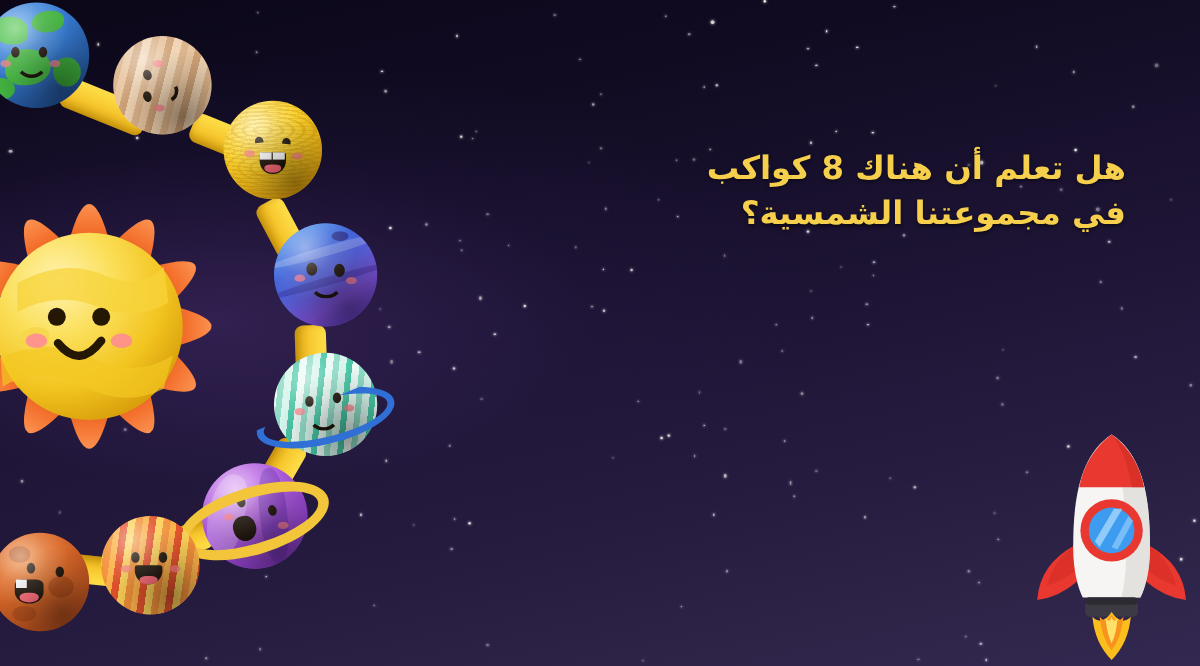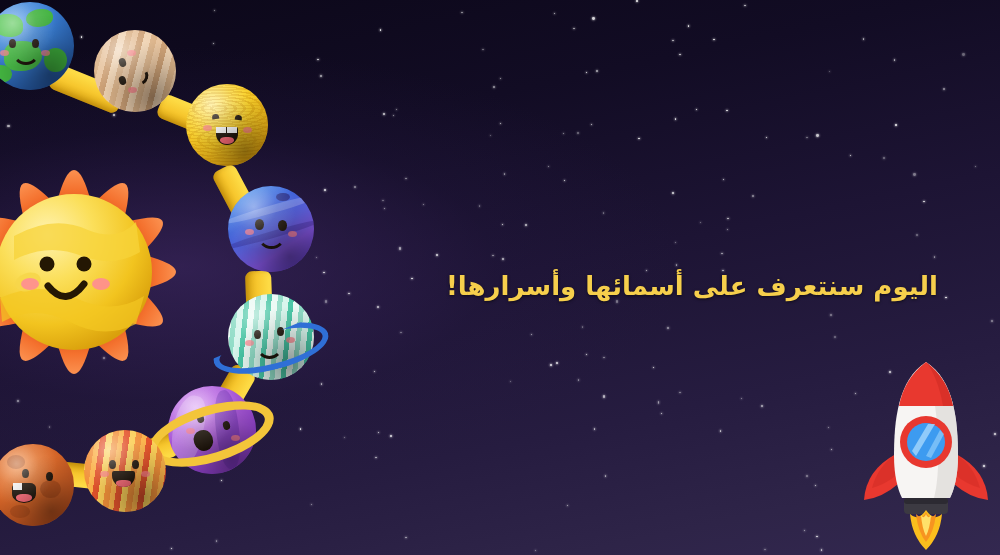--- a/index.html
+++ b/index.html
@@ -523,18 +523,19 @@
 
       <rect x="46" y="140" width="44" height="16" rx="4" fill="#3c3a42"></rect>
       <rect x="46" y="140" width="44" height="6" rx="3" fill="#2c2a32"></rect>
 
       <path d="M 52 156 Q 54 178 68 192 Q 82 178 84 156 Q 76 164 68 152 Q 60 164 52 156 Z" fill="#fbbe1d"></path>
       <path d="M 58 156 Q 60 174 68 184 Q 76 174 78 156 Q 72 163 68 154 Q 64 163 58 156 Z" fill="#f79420"></path>
       <path d="M 63 157 Q 64 170 68 178 Q 72 170 73 157 Q 70 162 68 156 Q 66 162 63 157 Z" fill="#ffe16a"></path>
     </svg>
   </div>
 
-
-  <div class="text-block" id="subline">
-    <div>اليوم سنتعرف على أسمائها وأسرارها!</div>
-  </div>
+  <div class="text-block" id="headline">
+    <div>هل تعلم أن هناك 8 كواكب</div>
+    <div>في مجموعتنا الشمسية؟</div>
+  </div>
+
 
 </div>
 
 </body></html>

